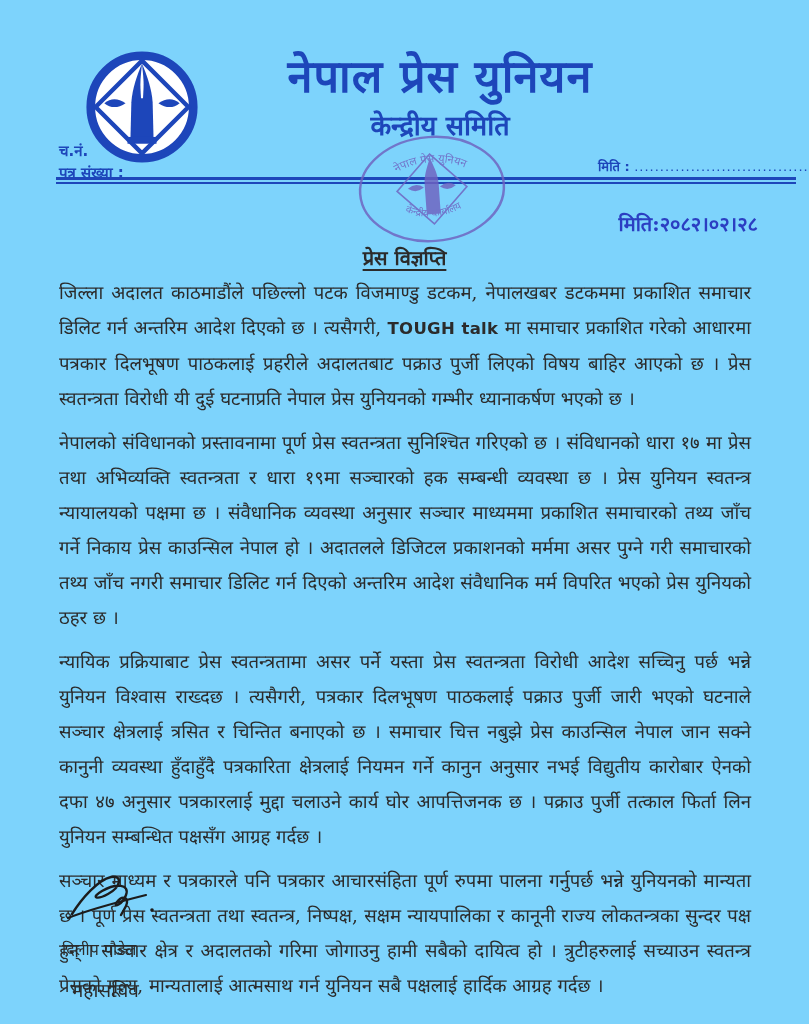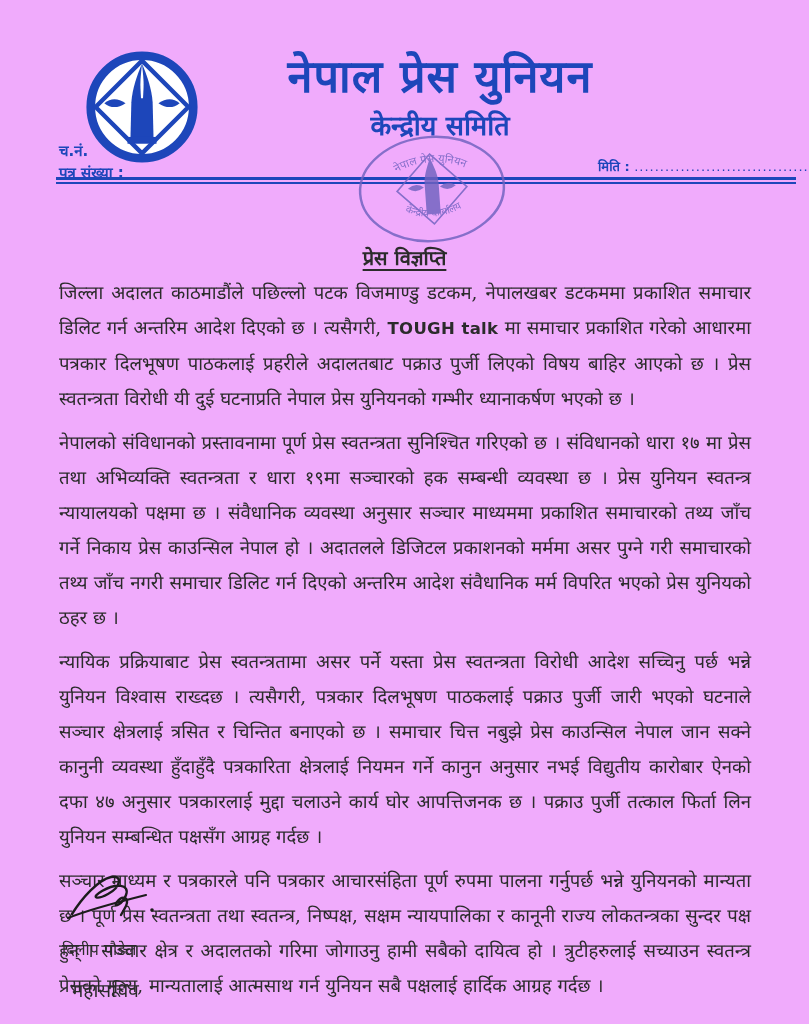--- a/index.html
+++ b/index.html
@@ -2,21 +2,21 @@
 <html style="--accent: #1d46ba; --stamp: #6f62c0; --date_ink: #2b3ec2; --body_ink: #2b2b2b;"><head>
 <meta charset="utf-8">
 <style>
   * { margin: 0; padding: 0; box-sizing: border-box; }
   html, body { background: #e8e8e8; }
   body { font-family: "DejaVu Serif", serif; }
   .page {
     position: relative;
     width: 809px; height: 1024px;
     margin: 0 auto;
-    background: #f0abfc;
+    background: #7dd3fc;
     overflow: hidden;
     color: var(--body_ink, #2b2b2b);
   }
 
   
   .logo { position: absolute; left: 84px; top: 48px; width: 116px; height: 118px; }
   .org-block {
     position: absolute; left: 205px; top: 50px; width: 470px;
     text-align: center; color: var(--accent, #1d46ba);
     font-family: "DejaVu Sans", sans-serif;
@@ -122,20 +122,21 @@
     <path d="M57,59 Q65,53 73,59 Q65,65 57,59 Z" fill="#6f62c0"></path>
     <path d="M89,59 Q97,53 105,59 Q97,65 89,59 Z" fill="#6f62c0"></path>
     <text font-family="DejaVu Sans, sans-serif" font-size="11" fill="#6f62c0">
       <textPath href="#stampTop" startOffset="50%" text-anchor="middle">नेपाल प्रेस युनियन</textPath>
     </text>
     <text font-family="DejaVu Sans, sans-serif" font-size="10" fill="#6f62c0">
       <textPath href="#stampBottom" startOffset="50%" text-anchor="middle">केन्द्रीय कार्यालय</textPath>
     </text>
   </svg>
 
+  <div class="letter-date">मिति:२०८२।०२।२८</div>
 
   <div class="letter-title">प्रेस विज्ञप्ति</div>
 
   <div class="letter-body">
     <p><span>जिल्ला अदालत काठमाडौंले पछिल्लो पटक विजमाण्डु डटकम, नेपालखबर डटकममा प्रकाशित समाचार डिलिट गर्न अन्तरिम आदेश दिएको छ । त्यसैगरी, </span><b>TOUGH talk</b><span> मा समाचार प्रकाशित गरेको आधारमा पत्रकार दिलभूषण पाठकलाई प्रहरीले अदालतबाट पक्राउ पुर्जी लिएको विषय बाहिर आएको छ । प्रेस स्वतन्त्रता विरोधी यी दुई घटनाप्रति नेपाल प्रेस युनियनको गम्भीर ध्यानाकर्षण भएको छ ।</span></p>
     <p>नेपालको संविधानको प्रस्तावनामा पूर्ण प्रेस स्वतन्त्रता सुनिश्चित गरिएको छ । संविधानको धारा १७ मा प्रेस तथा अभिव्यक्ति स्वतन्त्रता र धारा १९मा सञ्चारको हक सम्बन्धी व्यवस्था छ । प्रेस युनियन स्वतन्त्र न्यायालयको पक्षमा छ । संवैधानिक व्यवस्था अनुसार सञ्चार माध्यममा प्रकाशित समाचारको तथ्य जाँच गर्ने निकाय प्रेस काउन्सिल नेपाल हो ।  अदातलले डिजिटल प्रकाशनको मर्ममा असर पुग्ने गरी समाचारको तथ्य जाँच नगरी समाचार डिलिट गर्न दिएको अन्तरिम आदेश संवैधानिक मर्म विपरित भएको प्रेस युनियको ठहर छ ।</p>
     <p>न्यायिक प्रक्रियाबाट प्रेस स्वतन्त्रतामा असर पर्ने यस्ता प्रेस स्वतन्त्रता विरोधी आदेश सच्चिनु पर्छ भन्ने युनियन विश्वास राख्दछ । त्यसैगरी, पत्रकार दिलभूषण पाठकलाई पक्राउ पुर्जी जारी भएको घटनाले सञ्चार क्षेत्रलाई त्रसित र चिन्तित बनाएको छ । समाचार चित्त नबुझे प्रेस काउन्सिल नेपाल जान सक्ने कानुनी व्यवस्था हुँदाहुँदै पत्रकारिता क्षेत्रलाई नियमन गर्ने कानुन अनुसार नभई विद्युतीय कारोबार ऐनको दफा ४७ अनुसार पत्रकारलाई मुद्दा चलाउने कार्य घोर आपत्तिजनक छ । पक्राउ पुर्जी तत्काल फिर्ता लिन युनियन सम्बन्धित पक्षसँग आग्रह गर्दछ ।</p>
     <p>सञ्चार माध्यम र पत्रकारले पनि पत्रकार आचारसंहिता पूर्ण रुपमा पालना गर्नुपर्छ भन्ने युनियनको मान्यता छ । पूर्ण प्रेस स्वतन्त्रता तथा स्वतन्त्र, निष्पक्ष, सक्षम न्यायपालिका र कानूनी राज्य लोकतन्त्रका सुन्दर पक्ष हुन् । सञ्चार क्षेत्र र अदालतको गरिमा जोगाउनु हामी सबैको दायित्व हो । त्रुटीहरुलाई सच्याउन स्वतन्त्र प्रेसको मूल्य, मान्यतालाई आत्मसाथ गर्न युनियन सबै पक्षलाई हार्दिक आग्रह गर्दछ ।</p>
   </div>
 

